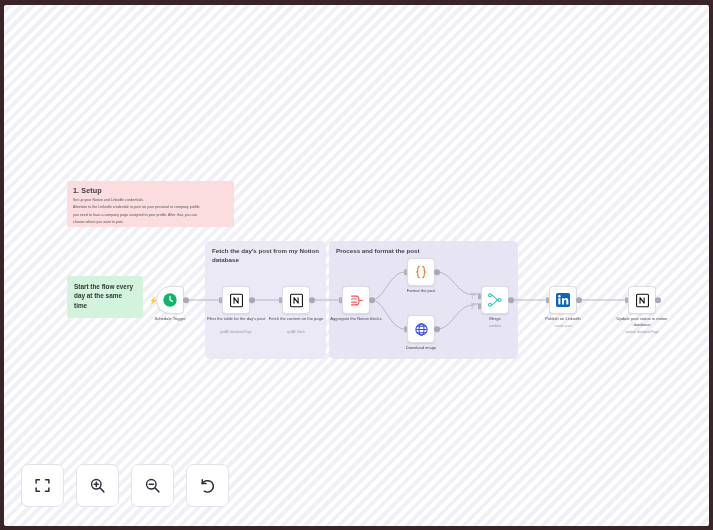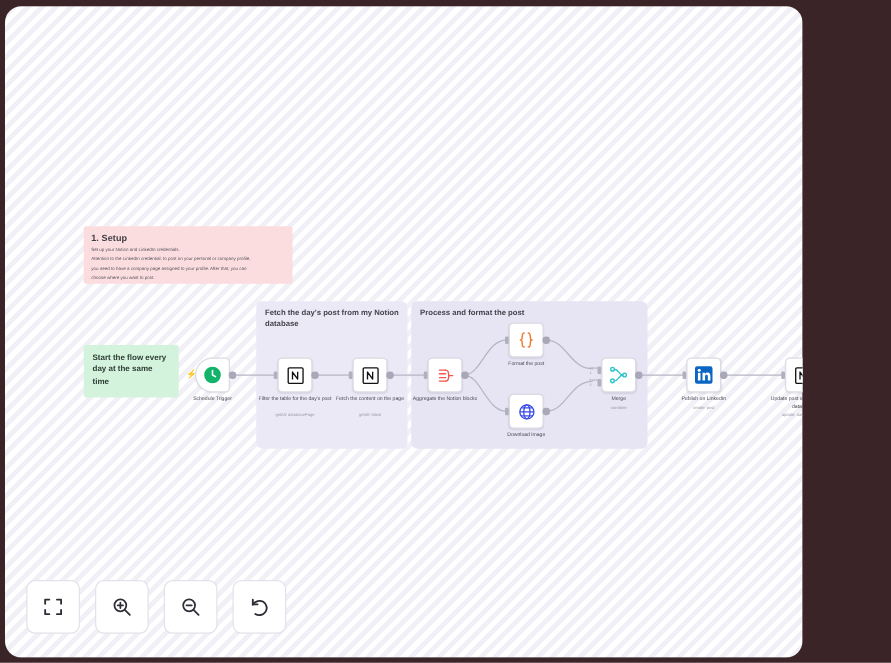--- a/index.html
+++ b/index.html
@@ -5,22 +5,22 @@
   * { box-sizing: border-box; margin: 0; padding: 0; }
   html, body {
     width: 713px; height: 530px;
     background: #3a2428;
     font-family: "Liberation Sans", sans-serif;
     overflow: hidden;
   }
   #app {
     position: absolute;
     left: 4px; top: 5px;
-    width: 638px; height: 521px;
-    border-radius: 13px;
+    width: 705px; height: 521px;
+    border-radius: 2px;
     background-color: #f7f7fb;
     background-image: repeating-linear-gradient(
       -45deg,
       #ffffff 0px, #ffffff 4px,
       #f0f0f6 4px, #f0f0f6 8px
     );
     overflow: hidden;
   }
 
   

